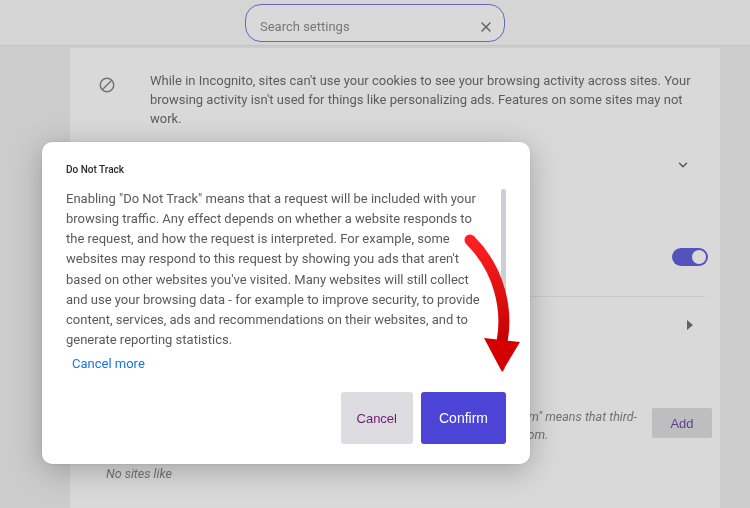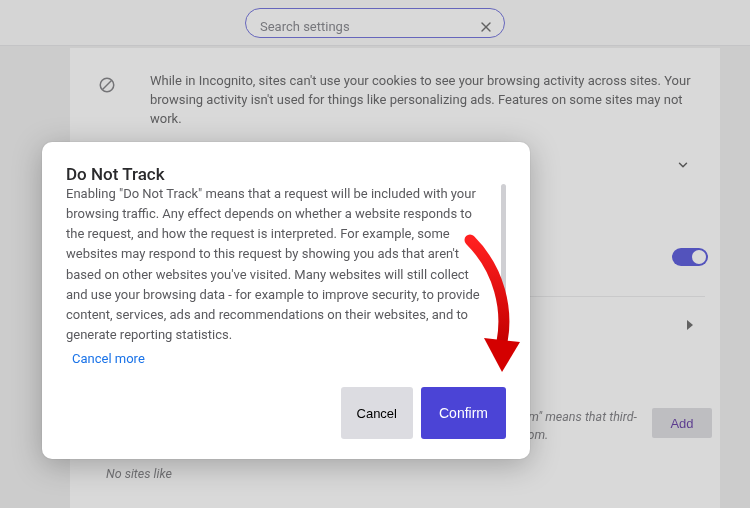--- a/index.html
+++ b/index.html
@@ -2,21 +2,21 @@
 <html><head>
 <meta charset="utf-8">
 <style>
   * { box-sizing: border-box; margin: 0; padding: 0; }
   html, body { width: 750px; height: 508px; overflow: hidden; font-family: "Segoe UI", Roboto, Arial, sans-serif; font-size: 13px; color: #333; }
   .bg { position: relative; width: 750px; height: 508px; background: #ededed; }
   .dim { position: absolute; inset: 0; background: rgba(128,128,128,0.30); pointer-events: none; z-index: 5; }
 
   
   .topbar { position: absolute; top: 0; left: 0; right: 0; height: 46px; display: flex; align-items: center; justify-content: center; background: #fafafa; border-bottom: 1px solid #e1e1e4; }
-  .search-pill { display: flex; align-items: center; width: 260px; height: 30px; border: 1.5px solid #5b5bd6; border-radius: 16px; padding: 8px 10px 0 14px; background: #fff; }
+  .search-pill { display: flex; align-items: center; width: 260px; height: 38px; border: 1.5px solid #5b5bd6; border-radius: 16px; padding: 8px 10px 0 14px; background: #fff; }
   .search-pill .placeholder { flex: 1; color: #72737a; font-size: 13px; }
   .search-pill .x { width: 16px; height: 16px; stroke: #555; }
 
   
   .card { position: absolute; left: 70px; right: 30px; top: 48px; bottom: 0; background: #fff; }
 
   .info-row { position: absolute; left: 70px; right: 30px; top: 72px; display: flex; align-items: flex-start; gap: 34px; padding: 0 28px; }
   .info-row svg.ban { flex: 0 0 auto; margin-top: 4px; }
   .info-text { color: #4d4d4f; font-size: 13px; line-height: 1.45; }
 
@@ -32,29 +32,29 @@
 
   
   .lower { position: absolute; left: 86px; right: 38px; top: 408px; }
   .lower-row { display: flex; align-items: flex-start; gap: 14px; }
   .lower-text { flex: 1; color: #6b6b70; font-size: 12.5px; font-style: italic; line-height: 1.45; }
   .add-btn { background: #d9d9dd; color: #4c1d95; border: none; width: 60px; height: 30px; font-size: 13px; border-radius: 2px; }
   .no-sites { margin-top: 22px; margin-left: 20px; color: #6e6e72; font-size: 12.5px; font-style: italic; }
 
   
   .modal { position: absolute; z-index: 10; left: 42px; top: 142px; width: 488px; background: #fff; border-radius: 10px; box-shadow: 0 6px 30px rgba(0,0,0,.25), 0 0 0 1px rgba(0,0,0,.03); padding: 22px 24px 20px 24px; }
-  .modal h1 { font-size: 17px; font-weight: 500; color: #2a2a2c; }
+  .modal h1 { font-size: 10px; font-weight: 500; color: #2a2a2c; margin-bottom: 14px; }
   .modal-body { display: flex; gap: 8px; }
   .modal-text { flex: 1; color: #5a5a5e; font-size: 13px; line-height: 1.55; }
   .modal-text a { color: #1a73e8; text-decoration: none; display: inline-block; margin-top: 4px; margin-left: 6px; }
   .scroll-indicator { width: 6px; align-self: stretch; display: flex; flex-direction: column; align-items: center; justify-content: space-between; }
   .scroll-track { width: 5px; flex: 1; background: #cfcfd3; border-radius: 3px; }
   .scroll-caret { font-size: 9px; color: #8c8c90; margin-top: 2px; }
   .modal-actions { display: flex; justify-content: flex-end; gap: 8px; margin-top: 18px; }
-  .btn-cancel { background: #dcdce1; color: #000000; border: none; padding: 8px 16px; font-size: 13px; border-radius: 3px; cursor: pointer; }
+  .btn-cancel { background: #dcdce1; color: #701a75; border: none; padding: 8px 16px; font-size: 13px; border-radius: 3px; cursor: pointer; }
   .btn-confirm { background: #4b44d6; color: #fff; border: none; padding: 18px 18px; font-size: 14px; border-radius: 3px; cursor: pointer; }
 
   
   .arrow { position: absolute; z-index: 11; left: 440px; top: 230px; pointer-events: none; }
 </style>
 </head>
 <body>
 
 <div class="bg">
 

